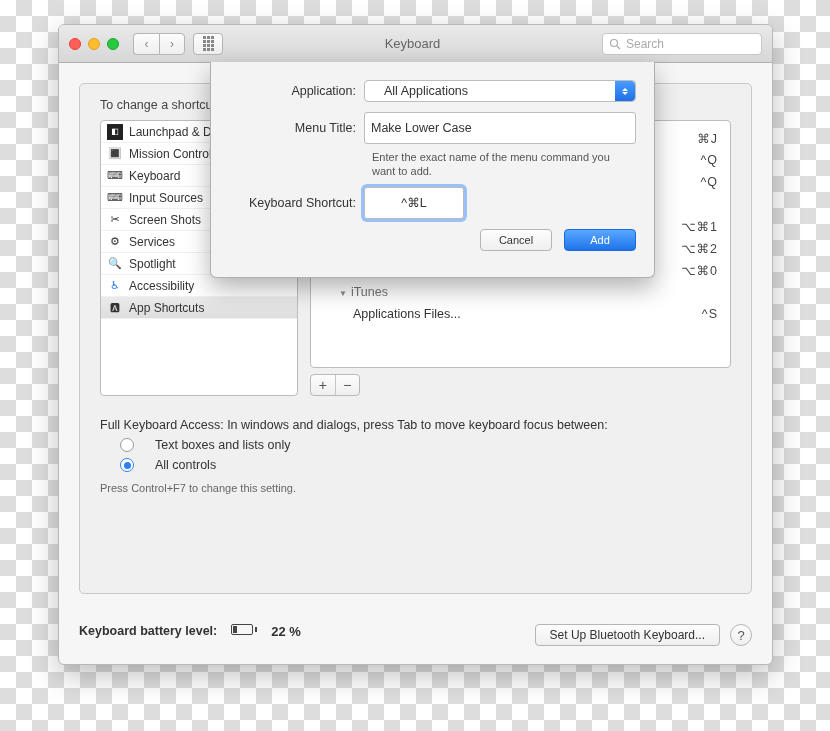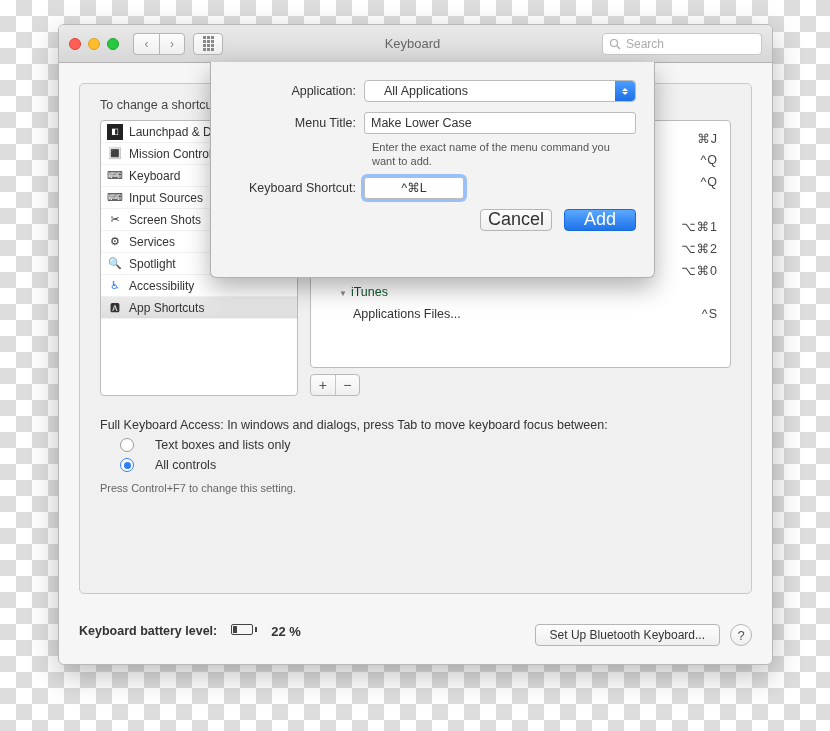--- a/index.html
+++ b/index.html
@@ -78,21 +78,21 @@
 .row.sel{ background:linear-gradient(#eaeaea,#dedede); }
 .iconbox{width:16px;height:16px;display:flex;align-items:center;justify-content:center;font-size:11px;}
 .rightcol{flex:1; display:flex; flex-direction:column;}
 .rightlist{
   flex:1; background:#fff; border:1px solid #bcbcbc; border-radius:4px;
   font-size:12.5px; padding:6px 0; overflow:hidden;
 }
 .srow{display:flex; align-items:center; height:22px; padding:0 12px;}
 .srow .lbl{flex:1;}
 .srow .kb{color:#444; font-family:inherit; letter-spacing:1px;}
-.grp{padding-left:16px; color:#14532d;}
+.grp{padding-left:16px; color:#737373;}
 .grp::before{content:"▼"; font-size:8px; color:#888; margin-right:4px;}
 .sub{padding-left:42px;}
 .addremove{
   width:50px; height:22px; margin-top:6px;
   background:linear-gradient(#fdfdfd,#efefef);
   border:1px solid #b8b8b8; border-radius:4px;
   display:flex;
 }
 .addremove span{flex:1;display:flex;align-items:center;justify-content:center;font-size:14px;color:#555;}
 .addremove span:first-child{border-right:1px solid #c5c5c5;}
@@ -143,27 +143,27 @@
 .select .arrow{
   position:absolute;right:0;top:0;bottom:0;width:20px;
   background:linear-gradient(#4a9dff,#1e6fe8);border-radius:0 4px 4px 0;
   display:flex;flex-direction:column;align-items:center;justify-content:center;gap:1px;
 }
 .select .arrow::before,.select .arrow::after{content:"";border:3px solid transparent;}
 .select .arrow::before{border-bottom-color:#fff;}
 .select .arrow::after{border-top-color:#fff;}
 .tinput{
   flex:1;height:22px;background:#fff;border:1px solid #bcbcbc;border-radius:3px;
-  padding:0 6px;font-size:12.5px;display:flex;align-items:center;
+  padding:15px 6px;font-size:12.5px;display:flex;align-items:center;
 }
 .tinput.focus{box-shadow:0 0 0 3px rgba(80,150,255,0.55);}
 .helptext{font-size:11px;color:#555;margin:-4px 0 8px 143px;line-height:1.3;}
 .sheetbtns{display:flex;justify-content:flex-end;gap:12px;margin-top:8px;}
 .btn{
-  height:22px;min-width:72px;border-radius:4px;font-size:18px;
+  height:22px;min-width:72px;border-radius:4px;font-size:11px;
   display:flex;align-items:center;justify-content:center;
   border:1px solid #b5b5b5;background:linear-gradient(#fdfdfd,#efefef);
 }
 .btn.primary{
   background:linear-gradient(#5aa8ff,#1e73e8);border-color:#166ad9;color:#fff;
 }
 svg{display:block;}
 </style>
 </head>
 <body>

